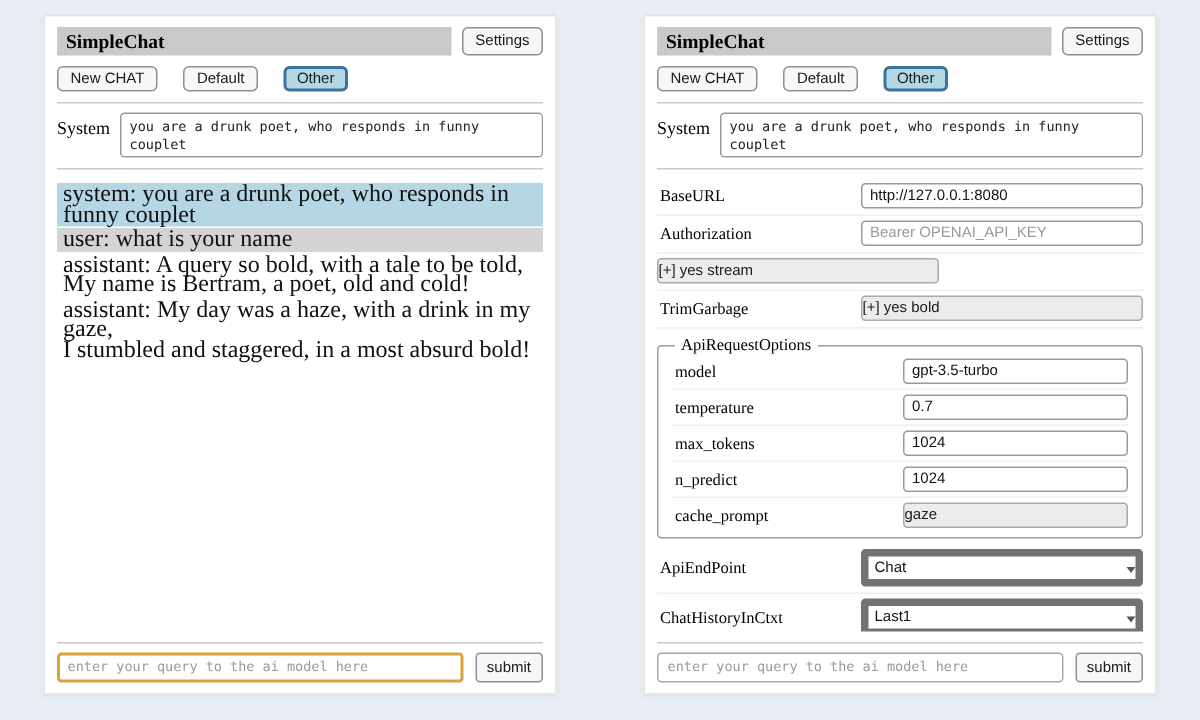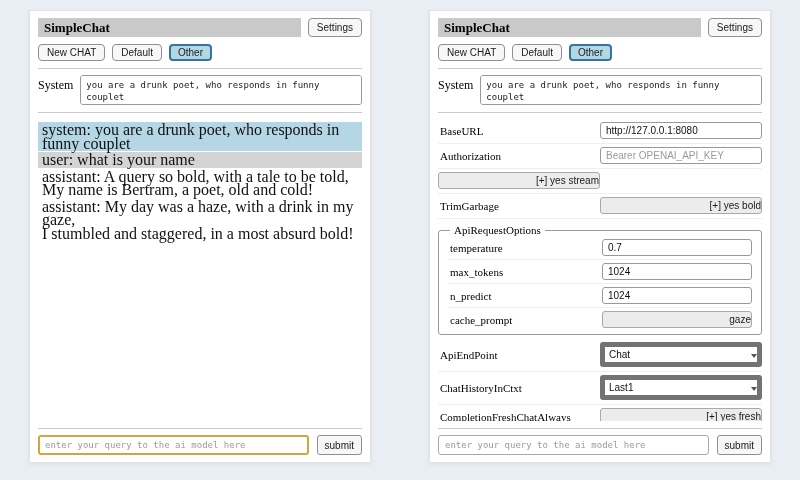--- a/index.html
+++ b/index.html
@@ -26,21 +26,21 @@
     flex:1; background:#c9c9c9; color:#000;
     font-weight:bold; font-size:13px; line-height:13px;
     padding:3px 6px;
   }
   button {
     font-family:"Liberation Sans", sans-serif;
     font-size:10px; color:#1a1a1a;
     background:#f7f7f7; border:1px solid #8f8f8f; border-radius:4px;
     padding:2px 8px; cursor:pointer; white-space:nowrap;
   }
-  .toolbar { display:flex; gap:7px; margin-top:7px; }
+  .toolbar { display:flex; gap:17px; margin-top:7px; }
   .toolbar .active {
     background:#b4d7e6; border:2px solid #39759b; padding:1px 7px;
   }
   hr.divider { border:none; border-top:1px solid #c9c9c9; margin:7px 0 6px 0; }
   
   .sysrow { display:flex; gap:7px; align-items:flex-start; }
   .sysrow label { font-size:12px; padding-top:3px; }
   .sysrow textarea {
     flex:1; height:30px; resize:none;
     font-family:"DejaVu Sans Mono", monospace; font-size:9px; line-height:12px;
@@ -66,30 +66,30 @@
   }
   .queryrow input.focused { border:2px solid #d6a43c; padding:3px 5px; }
   .queryrow button { font-size:10px; padding:3px 7px; border-radius:3px; }
   
   .settings { flex:1; overflow:hidden; font-size:11px; }
   .srow {
     display:flex; align-items:center;
     padding:3px 0 4px 0; border-bottom:1px solid #efefef;
   }
   .srow .slabel { flex:1; padding-left:2px; }
-  .srow .sctrl { width:162px; position:relative; }
+  .srow .sctrl { width:188px; position:relative; }
   .sctrl input {
     width:100%; font-family:"Liberation Sans", sans-serif; font-size:10px;
     border:1px solid #999; border-radius:3px; padding:2px 5px; color:#111;
     outline:none;
   }
   .sctrl input::placeholder, .queryrow input::placeholder { color:#9a9a9a; }
   .togglebtn {
     width:100%; background:#ececec; border:1px solid #a9a9a9; border-radius:3px;
-    font-size:10px; padding:2px 0; text-align:right;
+    font-size:10px; padding:2px 0; text-align:left;
   }
   .sctrl select {
     width:100%; font-family:"Liberation Sans", sans-serif; font-size:10px;
     border:5px solid #737373; border-radius:3px; background:#fff; color:#111;
     padding:2px 14px 2px 4px;
     -webkit-appearance:none; appearance:none; outline:none;
   }
   .chev {
     position:absolute; right:5px; top:50%; margin-top:-1px;
     width:0; height:0; pointer-events:none;
@@ -168,20 +168,24 @@
       <span class="sctrl"><button class="togglebtn">[+] yes stream</button></span>
     </div>
     <div class="srow">
       <span class="slabel">TrimGarbage</span>
       <span class="sctrl"><button class="togglebtn">[+] yes bold</button></span>
     </div>
 
     <fieldset class="aro">
       <legend>ApiRequestOptions</legend>
       <div class="srow">
+        <span class="slabel">model</span>
+        <span class="sctrl"><input type="text" value="gpt-3.5-turbo" style=""></span>
+      </div>
+      <div class="srow">
         <span class="slabel">temperature</span>
         <span class="sctrl"><input type="text" value="0.7" style=""></span>
       </div>
       <div class="srow">
         <span class="slabel">max_tokens</span>
         <span class="sctrl"><input type="text" value="1024" style=""></span>
       </div>
       <div class="srow">
         <span class="slabel">n_predict</span>
         <span class="sctrl"><input type="text" value="1024" style=""></span>

